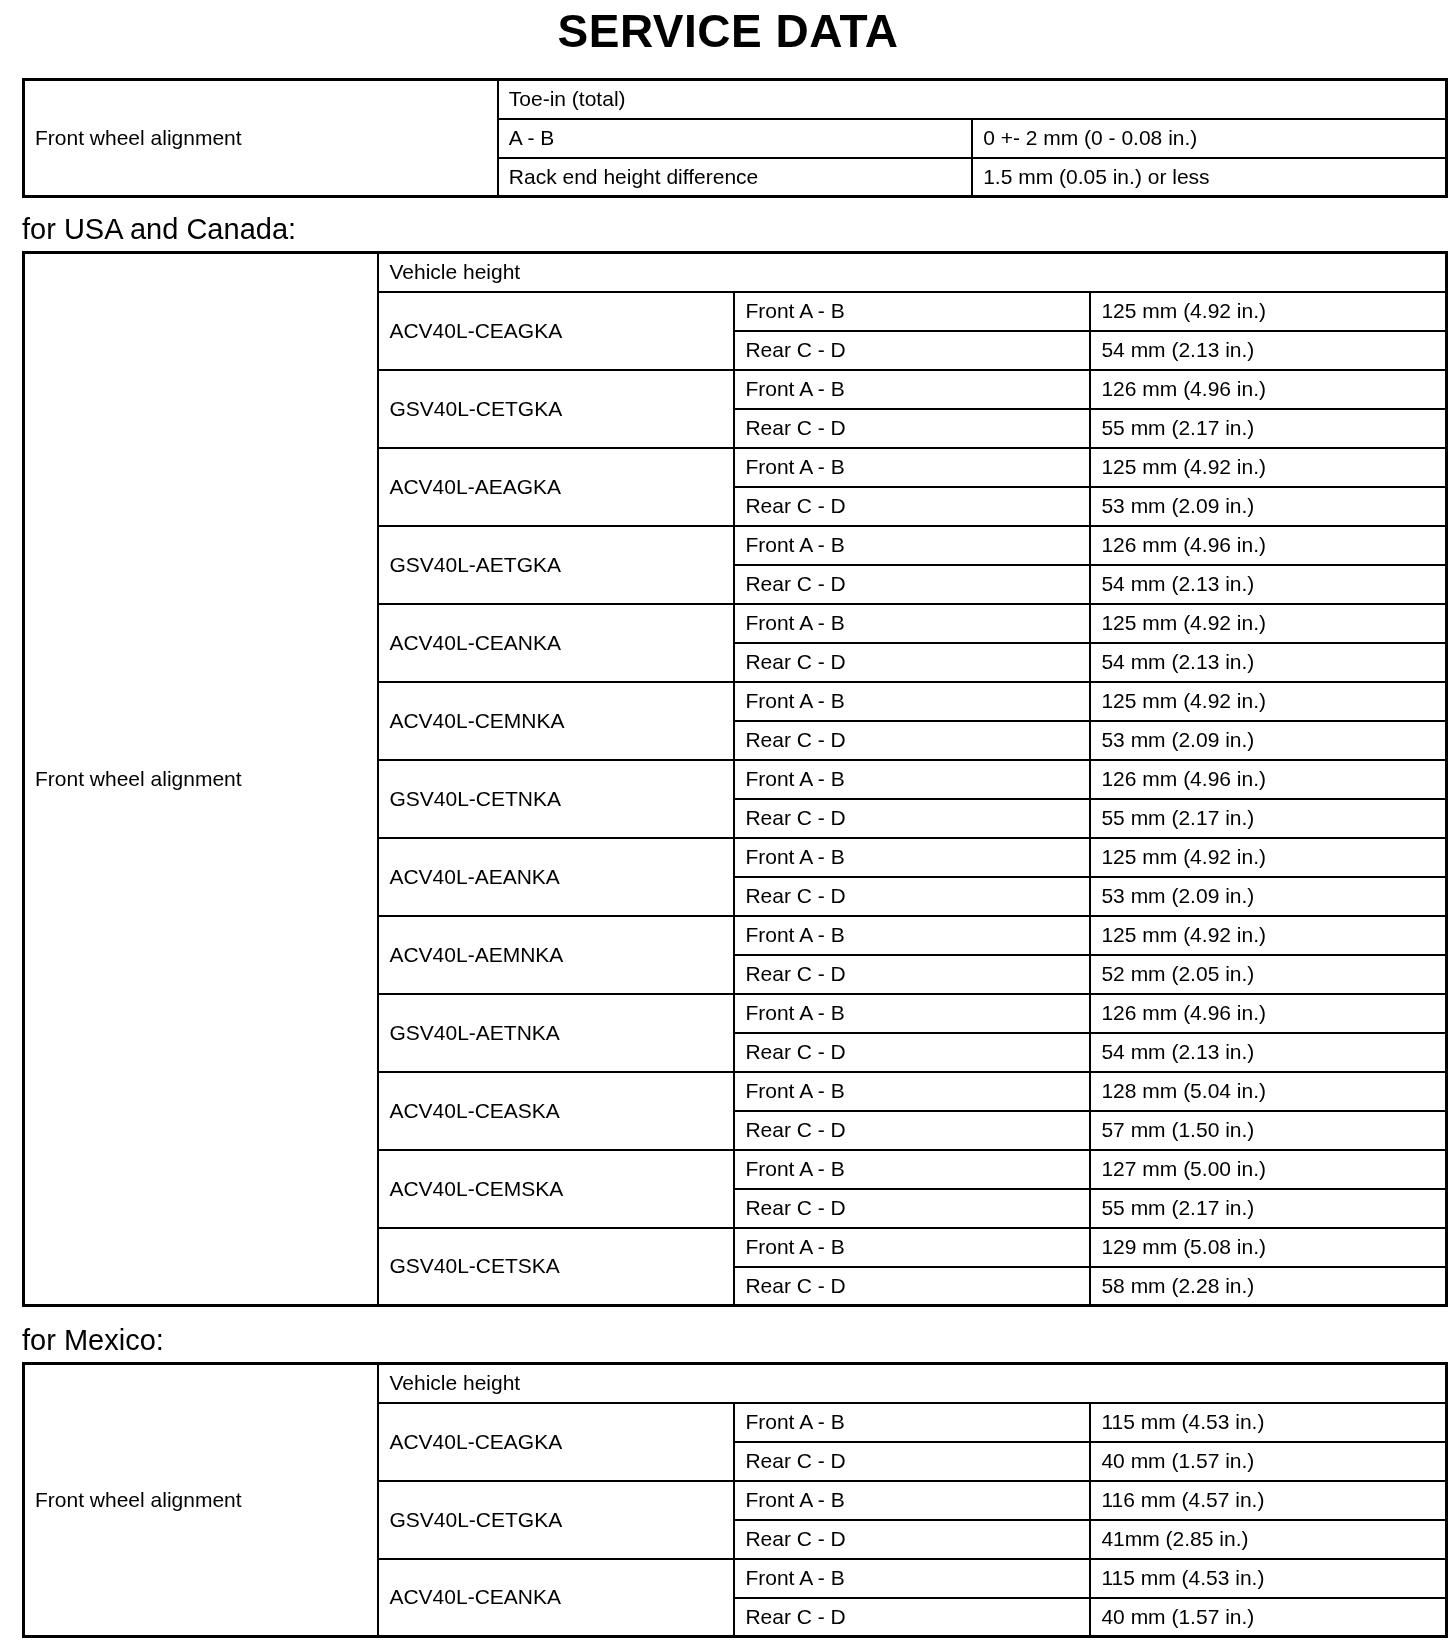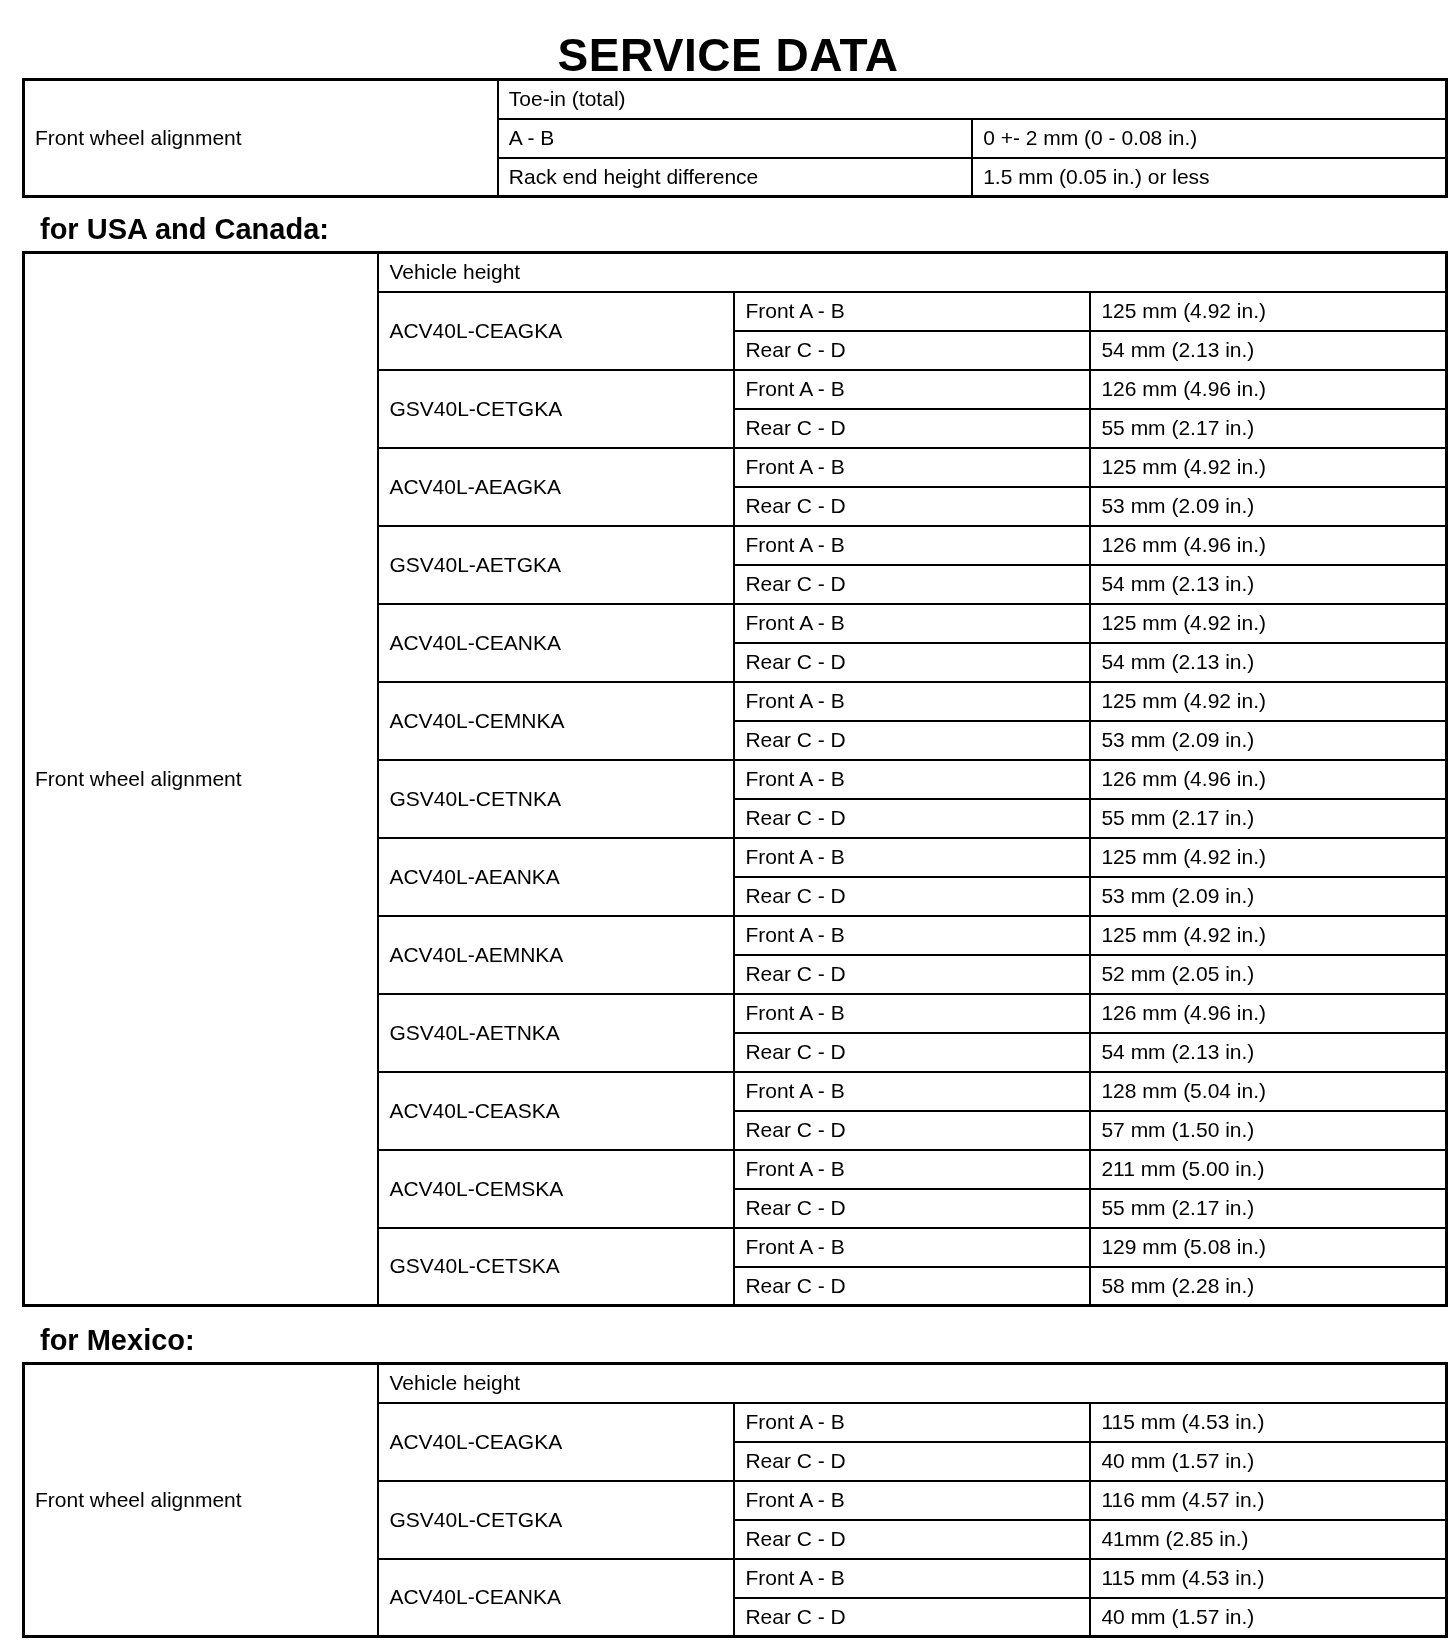--- a/index.html
+++ b/index.html
@@ -2,24 +2,24 @@
 <html><head>
   <meta charset="utf-8">
   <style>
     html, body { margin: 0; padding: 0; background: #ffffff; }
     body {
       width: 1456px; height: 1650px; position: relative; overflow: hidden;
       font-family: "Liberation Sans", sans-serif; color: #000;
     }
     .title {
       position: absolute; left: 0; top: 4px; width: 1456px; text-align: center;
-      font-weight: bold; font-size: 46px; letter-spacing: 0.5px; margin-top: 24px;
+      font-weight: bold; font-size: 46px; letter-spacing: 0.5px;
     }
     .section-heading {
-      position: absolute; left: 40px; font-weight: bold; font-size: 29px; text-align: center;
+      position: absolute; left: 22px; font-weight: normal; font-size: 29px; text-align: center;
     }
     table {
       position: absolute; left: 22px; width: 1426px;
       border-collapse: collapse; table-layout: fixed;
       border: 3px solid #000;
     }
     td {
       border: 2px solid #000; font-size: 21px; padding: 0 0 0 10px;
       vertical-align: middle; white-space: nowrap; overflow: hidden;
     }
@@ -168,21 +168,21 @@
         <td>Front A - B</td>
         <td>128 mm (5.04 in.)</td>
       </tr>
       <tr>
         <td>Rear C - D</td>
         <td>57 mm (1.50 in.)</td>
       </tr>
       <tr>
         <td rowspan="2">ACV40L-CEMSKA</td>
         <td>Front A - B</td>
-        <td>211 mm (5.00 in.)</td>
+        <td>127 mm (5.00 in.)</td>
       </tr>
       <tr>
         <td>Rear C - D</td>
         <td>55 mm (2.17 in.)</td>
       </tr>
       <tr>
         <td rowspan="2">GSV40L-CETSKA</td>
         <td>Front A - B</td>
         <td>129 mm (5.08 in.)</td>
       </tr>

